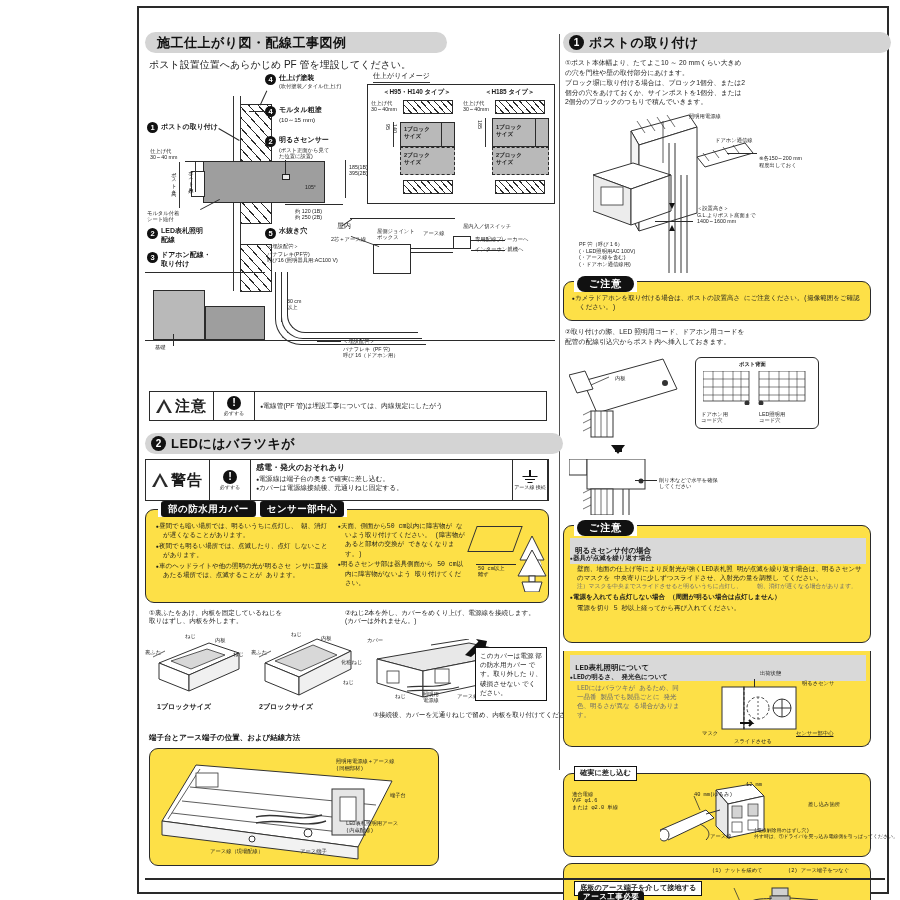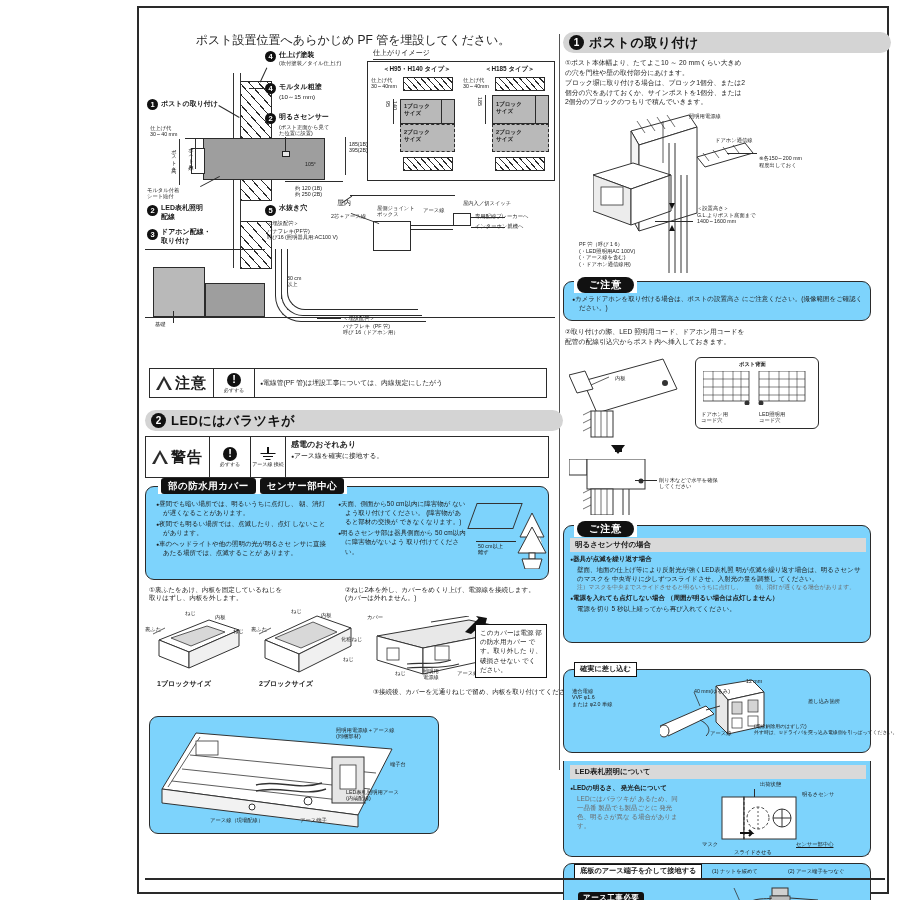--- a/index.html
+++ b/index.html
@@ -61,21 +61,21 @@
     background: #111; color: #fff;
     font-size: 10px; font-weight: bold;
     display: flex; align-items: center; justify-content: center;
     margin-right: 5px; flex: 0 0 auto;
   }
   .pill .ptext {
     font-size: 13px; font-weight: bold; letter-spacing: .5px; color: #111;
   }
   .pill.noNum { padding-left: 12px; }
 
-  .lead { font-size: 12px; margin: 0 0 4px 4px; color: #222; text-align: center; }
+  .lead { font-size: 10px; margin: 0 0 4px 4px; color: #222; }
 
   
   .fig { position: relative; }
   .lbl {
     position: absolute; font-size: 6.2px; line-height: 1.22;
     color: #1b1b1b; white-space: pre;
   }
   .lbl.b { font-weight: bold; }
   .lbl.sm { font-size: 5.3px; }
   .lbl.md { font-size: 7px; }
@@ -170,33 +170,34 @@
   
   .banner {
     display: inline-flex; align-items: center;
     background: #111; color: #fff;
     font-size: 9.5px; font-weight: bold;
     padding: 1.5px 7px; border-radius: 3px;
     letter-spacing: .5px;
   }
   .roundpanel {
     border: 1px solid #2b2b2b; border-radius: 9px;
-    box-sizing: border-box; background: #7dd3fc;
+    box-sizing: border-box; background: #fde047;
     position: relative;
+    font-family: Liberation Mono, monospace;
   }
   .notepill {
     display: inline-flex; align-items: center;
     background: #111; color: #fff;
     font-size: 10px; font-weight: bold;
     padding: 1px 12px; border-radius: 8px;
     letter-spacing: 1px;
   }
   .grayhdr {
     background: #d9d9d9; font-size: 7.5px; font-weight: bold;
-    padding: 2px 5px;
+    padding: 8px 5px;
   }
   .bullist { font-size: 6.5px; line-height: 1.42; }
   .bullist .li { padding-left: 7px; text-indent: -7px; margin-bottom: 1.5px; }
   .bullist .li::before { content: "\25CF "; font-size: 5px; }
   .bullist .sub { padding-left: 7px; text-indent: 0; display:block; }
   .muted { color: #6a6a6a; }
   .callout {
     border: 1.6px solid #111; background: #fff;
     font-size: 6.6px; line-height: 1.4; padding: 3px 4px;
     box-sizing: border-box;
@@ -222,20 +223,23 @@
 </head>
 <body>
 
 <div class="page">
 
 
   <div class="vdiv"></div>
 
   <div class="col-left">
 
+    <div class="pill noNum" style="width:290px;">
+      <span class="ptext">施工仕上がり図・配線工事図例</span>
+    </div>
     <div class="lead">ポスト設置位置へあらかじめ PF 管を埋設してください。</div>
 
     <div class="fig" style="height:365px;">
 
       <div class="lbl md" style="left:228px; top:-4px; border-bottom:1px solid #333; padding-bottom:1px;">仕上がりイメージ</div>
       <div class="box" style="left:222px; top:8px; width:188px; height:120px;"></div>
 
       <div class="lbl b" style="left:238px; top:12px; font-size:6.4px;">＜H95・H140 タイプ＞</div>
       <div class="lbl sm" style="left:226px; top:24px;">仕上げ代
 30～40mm</div>
@@ -397,33 +401,34 @@
 
     <div class="alertbox" style="width:404px; height:42px; margin-top:3px;">
       <div class="alert-ttl">
         <span class="tri"></span>
         <span>警告</span>
       </div>
       <div class="alert-icon">
         <span class="excl">!</span>
         <span class="cap">必ずする</span>
       </div>
+      <div class="alert-body" style="border-right:1px solid #2b2b2b;">
+        <div class="alert-head">感電・発火のおそれあり</div>
+        <div class="alert-li">電源線は端子台の奥まで確実に差し込む。</div>
+        <div class="alert-li">カバーは電源線接続後、元通りねじ固定する。</div>
+      </div>
       <div class="alert-icon" style="width:34px;">
         <span class="earthglyph">
             <i></i>
             <i></i>
             <i></i>
             <i></i>
           </span>
         <span class="cap">アース線
 接続</span>
-      </div>
-      <div class="alert-body" style="flex:0 0 118px;">
-        <div class="alert-head">感電のおそれあり</div>
-        <div class="alert-li">アース線を確実に接地する。</div>
       </div>
     </div>
 
     <div style="position:relative; margin-top:8px;">
       <div class="roundpanel" style="width:404px; height:94px;">
         <div style="position:absolute; left:12px; top:-9px; background:#fff; padding:0 3px; display:flex; gap:4px; align-items:center;">
           <span class="banner">部の防水用カバー</span>
           <span class="banner">センサー部中心</span>
         </div>
         <div class="bullist" style="position:absolute; left:10px; top:12px; width:175px;">
@@ -517,20 +522,21 @@
         <polygon points="13,0 24,2 22,10" fill="#111"></polygon>
       </svg>
       <div class="callout" style="position:absolute; left:330px; top:14px; width:72px;">このカバーは電源
 部の防水用カバー
 です。取り外した
 り、破損させない
 でください。</div>
       <div class="lbl" style="left:228px; top:78px; font-size:6.6px;">③接続後、カバーを元通りねじで留め、内板を取り付けてください。</div>
     </div>
 
+    <div class="lbl b" style="position:relative; left:4px; top:4px; font-size:7.5px;">端子台とアース端子の位置、および結線方法</div>
 
     <div class="roundpanel" style="width:290px; height:118px; margin-top:10px; margin-left:4px;">
       <svg style="position:absolute;left:6px;top:6px;" width="250" height="106">
         <polygon points="6,66 40,10 236,26 202,92" fill="#fff" stroke="#333" stroke-width="1"></polygon>
         <polygon points="6,66 202,92 202,104 6,80" fill="#f2f2f2" stroke="#333" stroke-width="1"></polygon>
         <path d="M16,58 L210,80" stroke="#333" stroke-width=".8"></path>
         <path d="M26,46 L214,66" stroke="#333" stroke-width=".8"></path>
         <path d="M34,32 L220,50" stroke="#333" stroke-width=".8"></path>
         <path d="M12,64 L44,14" stroke="#333" stroke-width=".8"></path>
         <rect x="176" y="34" width="32" height="46" fill="#e6e6e6" stroke="#333" stroke-width="1"></rect>
@@ -674,49 +680,20 @@
 中央寄りに少しずつスライドさせ、入射光の量を調整し
 てください。</div>
         <div class="sub muted" style="font-size:5.8px;">注）マスクを中央までスライドさせると明るいうちに点灯し、
 　　朝、消灯が遅くなる場合があります。</div>
         <div class="li" style="font-weight:bold; margin-top:2px;">電源を入れても点灯しない場合
 （周囲が明るい場合は点灯しません）</div>
         <div class="sub">電源を切り 5 秒以上経ってから再び入れてください。</div>
       </div>
     </div>
 
-    <div class="roundpanel" style="width:308px; height:84px; margin-top:26px;">
-      <div class="kbox" style="position:absolute; left:10px; top:-8px; background:#fff;">確実に差し込む</div>
-      <div class="lbl sm" style="left:8px; top:18px;">適合電線
-VVF φ1.6
-または φ2.0 単線</div>
-      <svg style="position:absolute;left:96px;top:10px;" width="170" height="66">
-
-        <polygon points="56,6 92,0 104,12 68,20" fill="#fff" stroke="#333" stroke-width="1"></polygon>
-        <polygon points="56,6 68,20 68,54 56,42" fill="#e8e8e8" stroke="#333" stroke-width="1"></polygon>
-        <polygon points="68,20 104,12 104,46 68,54" fill="#fff" stroke="#333" stroke-width="1"></polygon>
-        <rect x="72" y="22" width="10" height="12" fill="#d4d4d4" stroke="#333" stroke-width=".7"></rect>
-        <rect x="88" y="20" width="10" height="12" fill="#d4d4d4" stroke="#333" stroke-width=".7"></rect>
-        <rect x="72" y="38" width="10" height="10" fill="#fff" stroke="#333" stroke-width=".7"></rect>
-        <rect x="88" y="36" width="10" height="10" fill="#fff" stroke="#333" stroke-width=".7"></rect>
-
-        <polygon points="0,46 46,26 54,34 8,56" fill="#fff" stroke="#333" stroke-width="1"></polygon>
-        <ellipse cx="4" cy="51" rx="5" ry="6" fill="#fff" stroke="#333" stroke-width="1"></ellipse>
-        <path d="M46,30 L60,26" stroke="#333" stroke-width="1"></path>
-        <path d="M40,40 C48,44 52,50 46,56" stroke="#333" stroke-width="1" fill="none"></path>
-        <path d="M34,12 L40,26" stroke="#333" stroke-width=".8"></path>
-      </svg>
-      <div class="lbl sm" style="left:182px; top:8px;">12 mm</div>
-      <div class="lbl sm" style="left:130px; top:18px;">40 mm(ゆるみ)</div>
-      <div class="lbl sm" style="left:244px; top:28px;">差し込み箇所</div>
-      <div class="lbl sm" style="left:146px; top:60px;">アース線</div>
-      <div class="lbl sm" style="left:190px; top:54px; font-size:4.9px;">(電線解除用のはずし穴)
-外す時は、①ドライバを突っ込み電線側を引っぱってください。</div>
-    </div>
-
     <div class="roundpanel" style="width:308px; height:96px; margin-top:8px; border-top:none; border-radius:0 0 9px 9px;">
       <div class="grayhdr" style="position:absolute; left:6px; top:4px; width:296px; box-sizing:border-box;">LED表札照明について</div>
       <div class="bullist" style="position:absolute; left:6px; top:22px; width:112px;">
         <div class="li" style="font-weight:bold;">LEDの明るさ、
 発光色について</div>
         <div class="sub muted">LEDにはバラツキが
 あるため、同一品番
 製品でも製品ごとに
 発光色、明るさが異な
 る場合があります。</div>
@@ -733,22 +710,51 @@
         <path d="M28,40 l12,0 l-3,-3 M40,40 l-3,3" stroke="#111" stroke-width="2" fill="none"></path>
       </svg>
       <div class="lbl sm" style="left:196px; top:20px;">出荷状態</div>
       <div class="ln vln" style="left:190px; top:28px; height:8px;"></div>
       <div class="lbl sm" style="left:238px; top:30px;">明るさセンサ</div>
       <div class="lbl sm" style="left:138px; top:80px;">マスク</div>
       <div class="lbl sm" style="left:232px; top:80px; text-decoration:underline;">センサー部中心</div>
       <div class="lbl sm" style="left:170px; top:88px;">スライドさせる</div>
     </div>
 
+    <div class="roundpanel" style="width:308px; height:84px; margin-top:26px;">
+      <div class="kbox" style="position:absolute; left:10px; top:-8px; background:#fff;">確実に差し込む</div>
+      <div class="lbl sm" style="left:8px; top:18px;">適合電線
+VVF φ1.6
+または φ2.0 単線</div>
+      <svg style="position:absolute;left:96px;top:10px;" width="170" height="66">
+
+        <polygon points="56,6 92,0 104,12 68,20" fill="#fff" stroke="#333" stroke-width="1"></polygon>
+        <polygon points="56,6 68,20 68,54 56,42" fill="#e8e8e8" stroke="#333" stroke-width="1"></polygon>
+        <polygon points="68,20 104,12 104,46 68,54" fill="#fff" stroke="#333" stroke-width="1"></polygon>
+        <rect x="72" y="22" width="10" height="12" fill="#d4d4d4" stroke="#333" stroke-width=".7"></rect>
+        <rect x="88" y="20" width="10" height="12" fill="#d4d4d4" stroke="#333" stroke-width=".7"></rect>
+        <rect x="72" y="38" width="10" height="10" fill="#fff" stroke="#333" stroke-width=".7"></rect>
+        <rect x="88" y="36" width="10" height="10" fill="#fff" stroke="#333" stroke-width=".7"></rect>
+
+        <polygon points="0,46 46,26 54,34 8,56" fill="#fff" stroke="#333" stroke-width="1"></polygon>
+        <ellipse cx="4" cy="51" rx="5" ry="6" fill="#fff" stroke="#333" stroke-width="1"></ellipse>
+        <path d="M46,30 L60,26" stroke="#333" stroke-width="1"></path>
+        <path d="M40,40 C48,44 52,50 46,56" stroke="#333" stroke-width="1" fill="none"></path>
+        <path d="M34,12 L40,26" stroke="#333" stroke-width=".8"></path>
+      </svg>
+      <div class="lbl sm" style="left:182px; top:8px;">12 mm</div>
+      <div class="lbl sm" style="left:130px; top:18px;">40 mm(ゆるみ)</div>
+      <div class="lbl sm" style="left:244px; top:28px;">差し込み箇所</div>
+      <div class="lbl sm" style="left:146px; top:60px;">アース線</div>
+      <div class="lbl sm" style="left:190px; top:54px; font-size:4.9px;">(電線解除用のはずし穴)
+外す時は、①ドライバを突っ込み電線側を引っぱってください。</div>
+    </div>
+
     <div class="roundpanel" style="width:308px; height:70px; margin-top:6px;">
-      <div class="kbox" style="position:absolute; left:10px; top:0;">底板のアース端子を介して接地する</div>
+      <div class="kbox" style="position:absolute; left:10px; top:17px;">底板のアース端子を介して接地する</div>
       <div style="position:absolute; left:14px; top:22px;">
         <span class="banner" style="font-size:7.5px; padding:1px 5px;">アース工事必要</span>
       </div>
 
       <div class="lbl sm" style="left:148px; top:4px;">(1) ナットを緩めて</div>
       <div class="lbl sm" style="left:224px; top:4px;">(2) アース端子をつなぐ</div>
       <svg style="position:absolute;left:150px;top:14px;" width="150" height="52">
         <rect x="0" y="34" width="148" height="5" fill="#f0f0f0" stroke="#333" stroke-width="1"></rect>
         <rect x="58" y="10" width="16" height="8" fill="#d0d0d0" stroke="#333" stroke-width="1"></rect>
         <rect x="56" y="18" width="20" height="5" fill="#bdbdbd" stroke="#333" stroke-width=".8"></rect>

